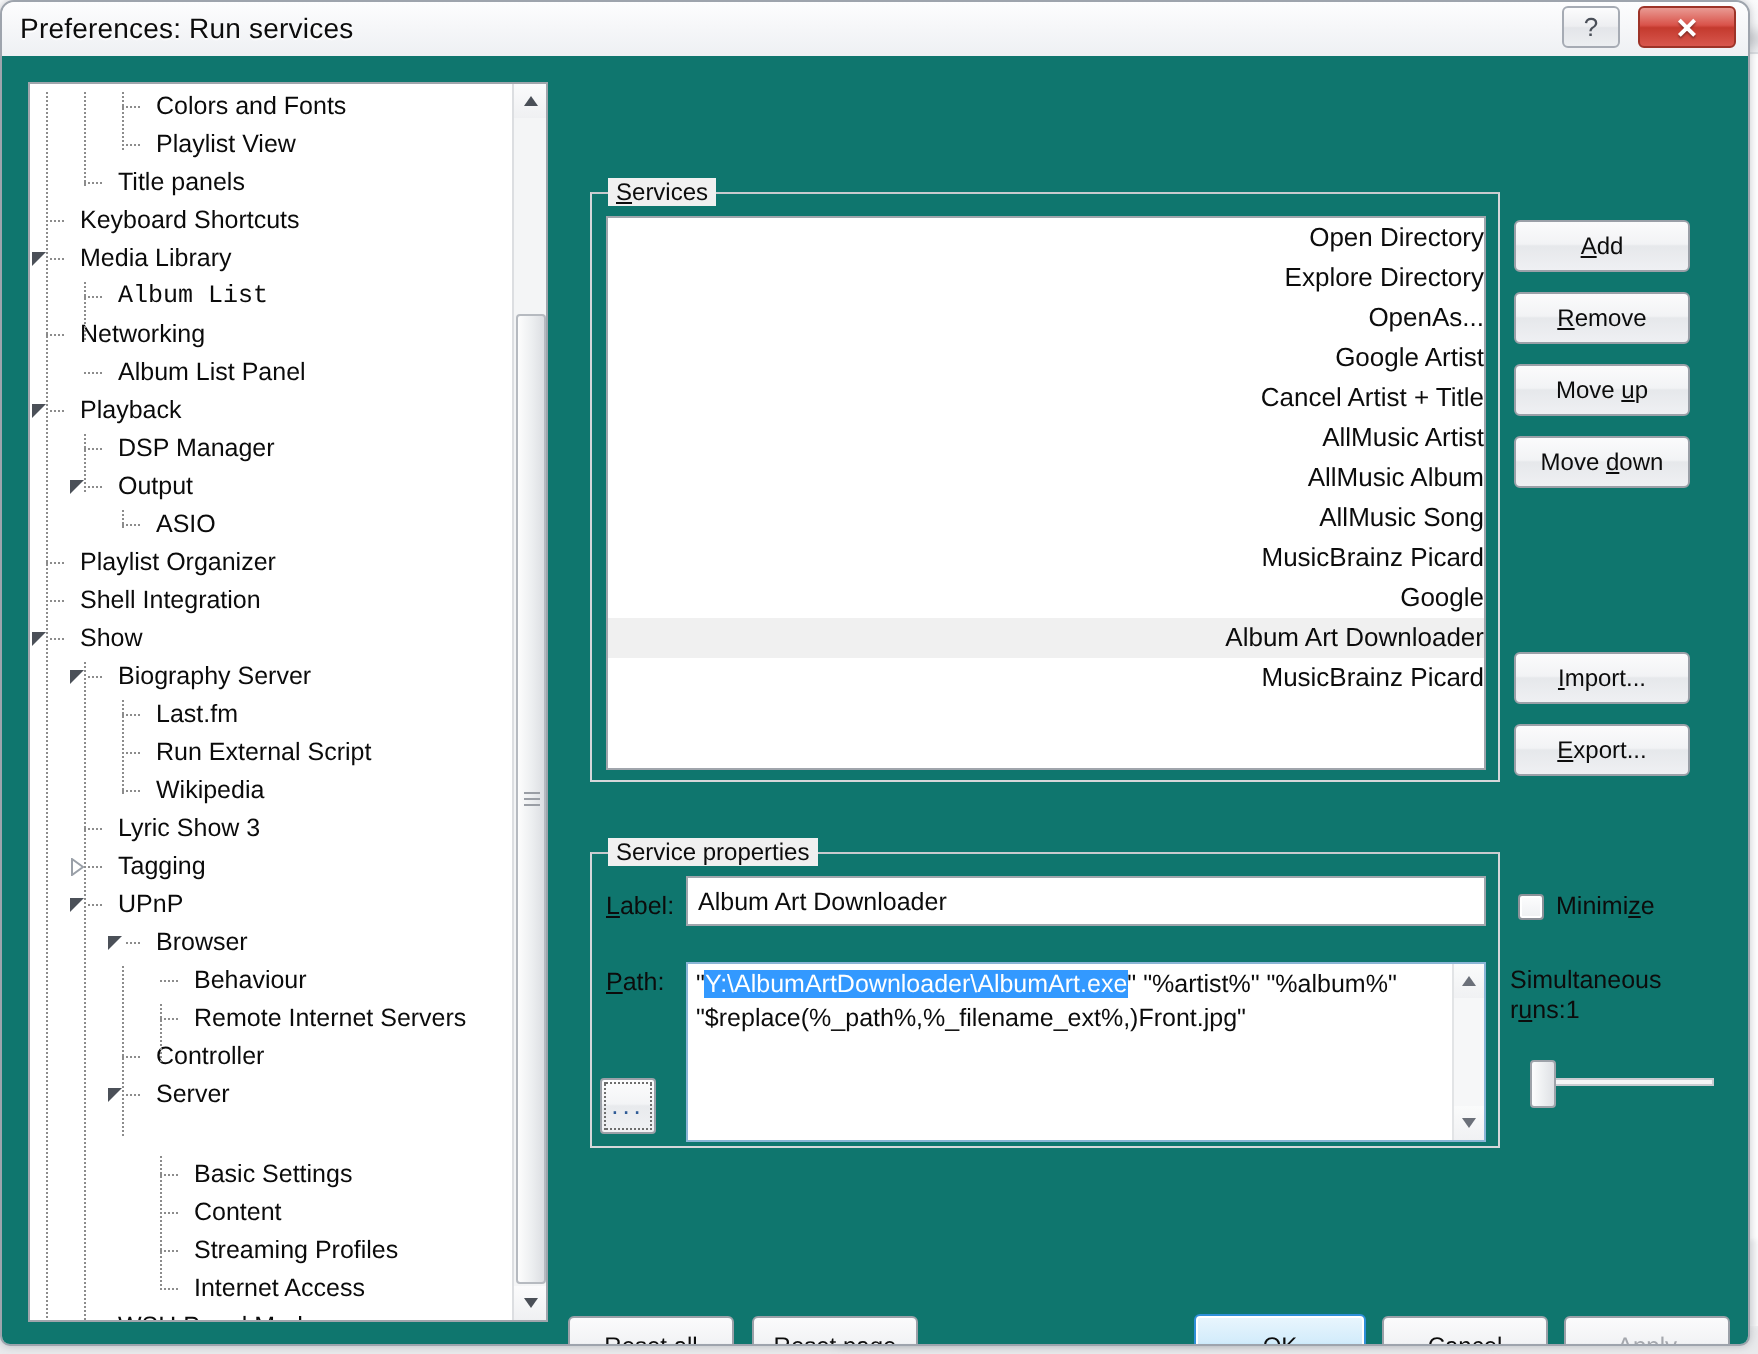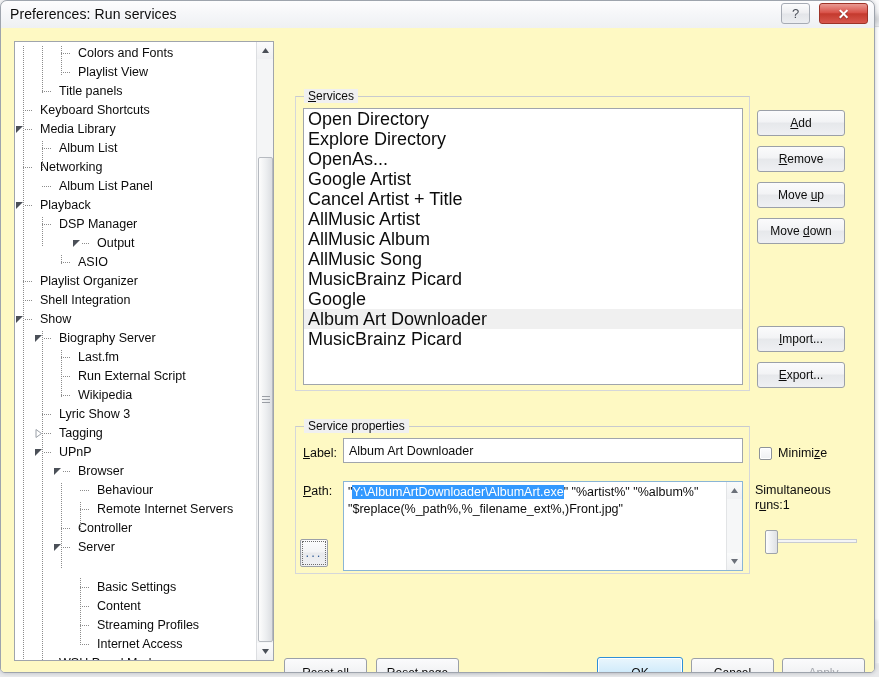--- a/index.html
+++ b/index.html
@@ -85,21 +85,21 @@
   #tb-close {
     left: 818px; width: 49px;
     background: linear-gradient(#e99a93 0%, #d9534a 45%, #c43a2e 52%, #d8574d 100%);
     border-color: #9d3328;
     color: #ffffff; font-size: 14px; font-weight: bold;
     text-shadow: 0 1px 1px rgba(0,0,0,.35);
   }
 
   #client {
     position: absolute; left: 0; top: 27px; width: 873px; height: 644px;
-    background: #fef9c3;
+    background: #0f766e;
   }
 
   
   #tree-wrap {
     position: absolute; left: 13px; top: 13px;
     width: 260px; height: 620px;
     background: #ffffff;
     border: 1px solid #a0a5ac;
     box-sizing: border-box;
     overflow: hidden;
@@ -200,24 +200,25 @@
     position: absolute; left: 302px; top: 80px;
     width: 440px; height: 277px;
     background: #ffffff;
     border: 1px solid #a0a5ac;
     box-sizing: border-box;
     overflow: hidden;
   }
   .svc-item {
     height: 20px; line-height: 20px;
     padding-left: 4px;
-    font-size: 18px;
+    font-size: 13px;
     color: #0c0c0c;
     white-space: nowrap;
     cursor: default;
+    text-align: right;
   }
   .svc-item.sel { background: #f0f0f0; }
 
   
   .btn {
     position: absolute;
     box-sizing: border-box;
     border: 1px solid #9ba0a8;
     border-radius: 3px;
     background: linear-gradient(#fbfbfc 0%, #f2f3f5 46%, #e6e8eb 50%, #eff0f3 100%);
@@ -410,42 +411,42 @@
           </div>
           <div class="tnode" style="top: 0px;">
             <div class="hline" style="left: 10px; width: 8px;"></div>
             <svg width="9" height="9" viewBox="0 0 9 9" class="exp-open-svg" style="left: 0px;">
               <polygon points="1,1 8,1 1,8" fill="#4b5058"></polygon>
             </svg>
             <span class="tlabel" style="left: 22px;">Media Library</span>
           </div>
           <div class="tnode" style="top: 0px;">
             <div class="hline" style="left: 27px; width: 10px;"></div>
-            <span class="tlabel" style="left: 41px;">Album List</span>
+            <span class="tlabel" style="left: 41px; font-family: Liberation Mono, monospace;">Album List</span>
           </div>
           <div class="tnode" style="top: 0px;">
             <div class="hline" style="left: 8px; width: 10px;"></div>
             <span class="tlabel" style="left: 22px;">Networking</span>
           </div>
           <div class="tnode" style="top: 0px;">
             <div class="hline" style="left: 27px; width: 10px;"></div>
             <span class="tlabel" style="left: 41px;">Album List Panel</span>
           </div>
           <div class="tnode" style="top: 0px;">
             <div class="hline" style="left: 10px; width: 8px;"></div>
             <svg width="9" height="9" viewBox="0 0 9 9" class="exp-open-svg" style="left: 0px;">
               <polygon points="1,1 8,1 1,8" fill="#4b5058"></polygon>
             </svg>
             <span class="tlabel" style="left: 22px;">Playback</span>
           </div>
           <div class="tnode" style="top: 0px;">
             <div class="hline" style="left: 27px; width: 10px;"></div>
             <span class="tlabel" style="left: 41px;">DSP Manager</span>
           </div>
-          <div class="tnode" style="top: 0px; margin-left: 38px;">
+          <div class="tnode" style="top: 0px;">
             <div class="hline" style="left: 29px; width: 8px;"></div>
             <svg width="9" height="9" viewBox="0 0 9 9" class="exp-open-svg" style="left: 19px;">
               <polygon points="1,1 8,1 1,8" fill="#4b5058"></polygon>
             </svg>
             <span class="tlabel" style="left: 41px;">Output</span>
           </div>
           <div class="tnode" style="top: 0px;">
             <div class="hline" style="left: 46px; width: 10px;"></div>
             <span class="tlabel" style="left: 60px;">ASIO</span>
           </div>

